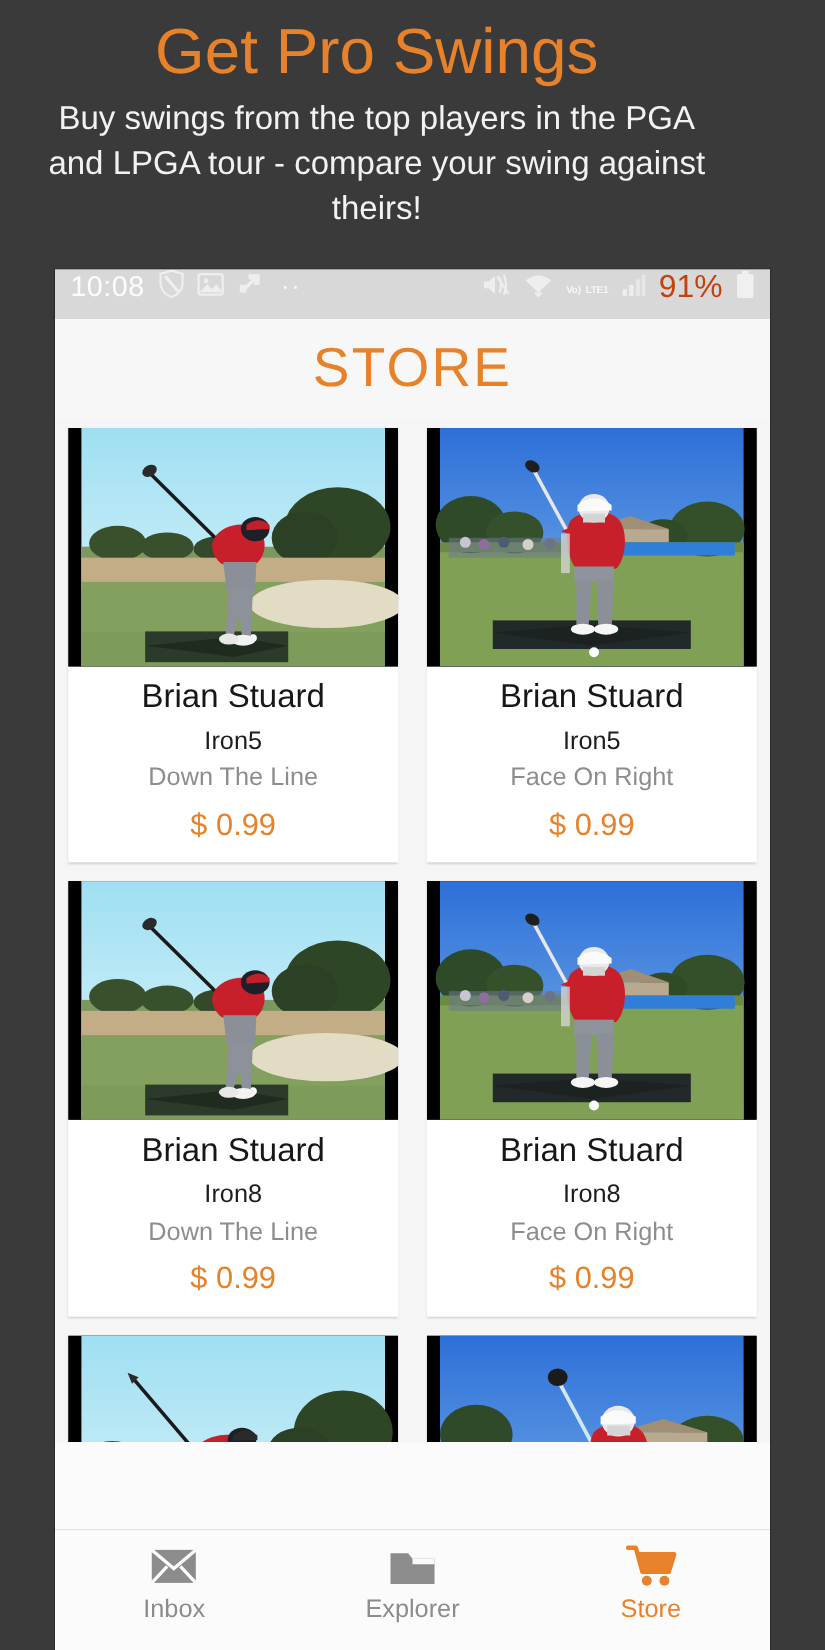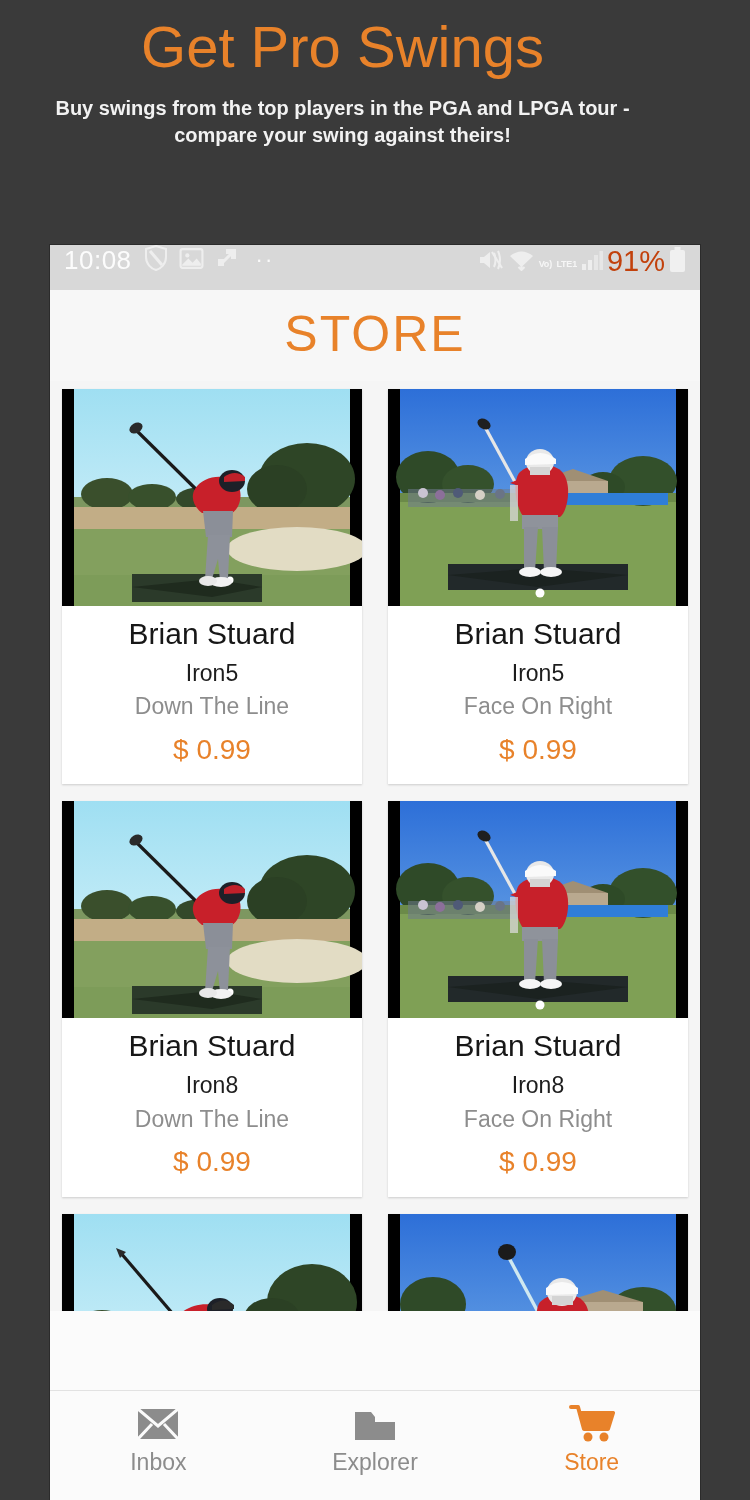--- a/index.html
+++ b/index.html
@@ -31,24 +31,24 @@
   .promo-title {
     font-size: 58px;
     color: #E8822A;
     font-weight: 400;
     letter-spacing: 0px;
     line-height: 1.15;
     margin: 0;
     white-space: nowrap;
   }
   .promo-sub {
-    margin: 14px 0 0 0;
-    font-size: 20px;
+    margin: 6px 0 0 0;
+    font-size: 30px;
     color: #f2f2f2;
-    font-weight: 700;
+    font-weight: 400;
     line-height: 1.38;
     text-align: center;
     max-width: 620px;
   }
 
   
   .phone {
     position: absolute;
     left: 50px;
     top: 245px;
@@ -70,21 +70,21 @@
     color: #fdfdfd;
   }
   .sb-time {
     font-size: 26px;
     letter-spacing: 0.5px;
     color: #fcfcfc;
     margin-right: 12px;
   }
   .sb-left-icons { display: flex; align-items: center; gap: 11px; flex: 0 0 auto; }
   .sb-spacer { flex: 1 1 auto; }
-  .sb-right { display: flex; align-items: center; gap: 4px; }
+  .sb-right { display: flex; align-items: center; gap: 12px; }
   .sb-ico { display: block; opacity: 0.88; }
   .sb-dots {
     font-size: 22px;
     letter-spacing: 2px;
     color: #fbfbfb;
     margin-left: 6px;
     line-height: 0.4;
   }
   .sb-volte {
     font-size: 9px;

